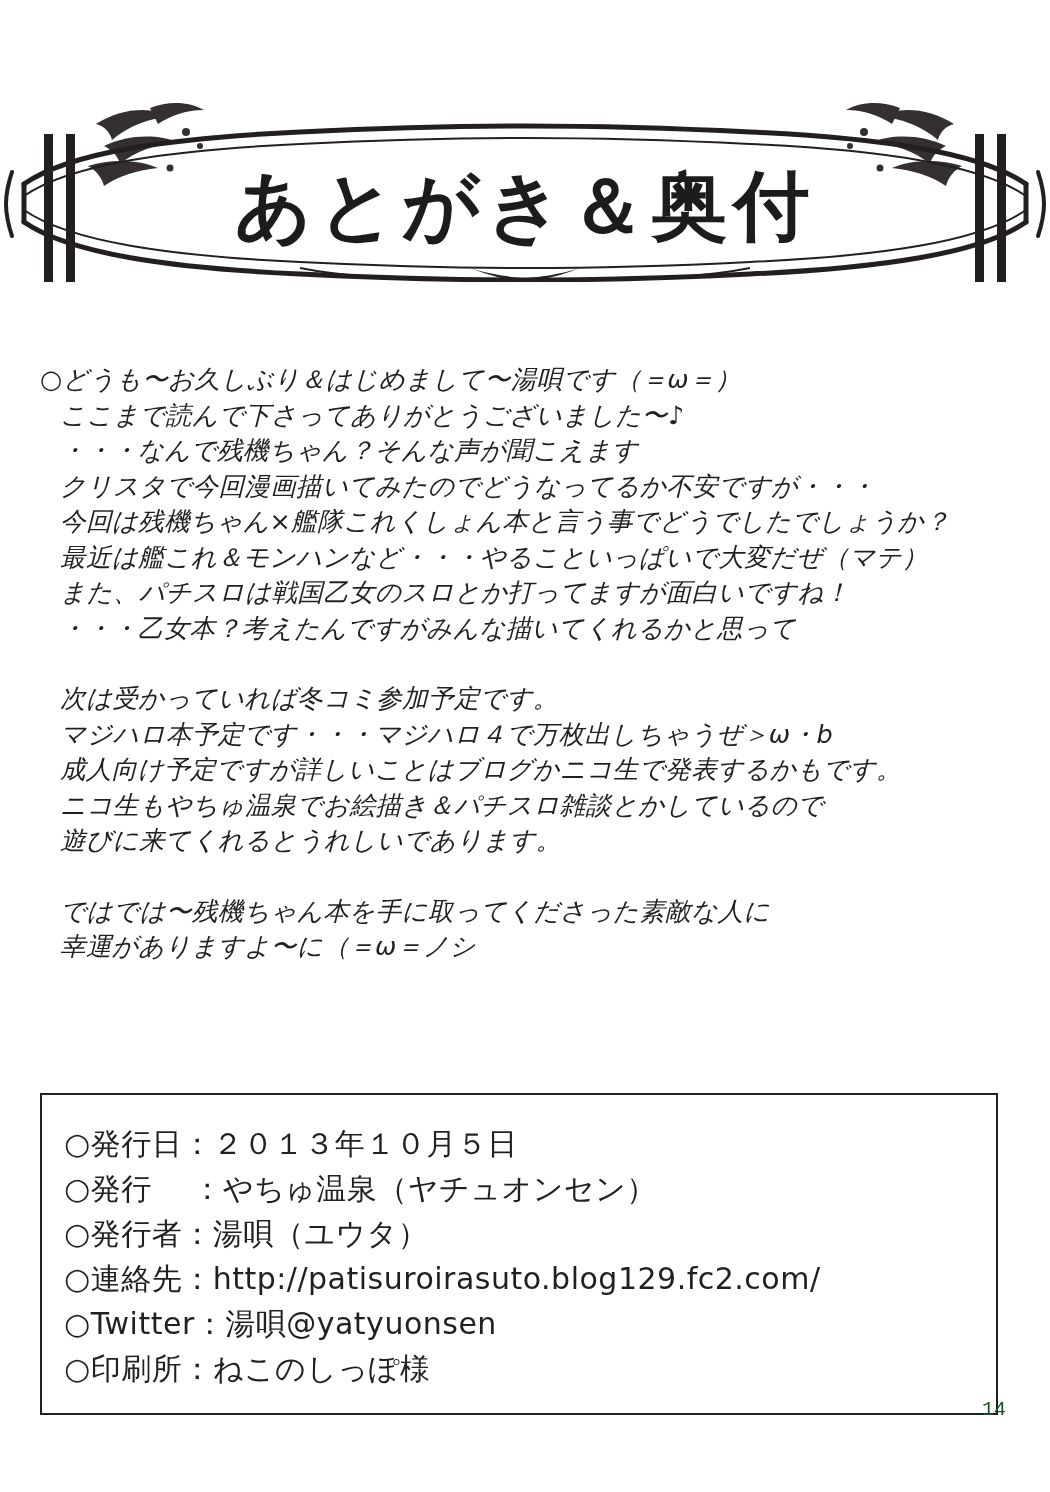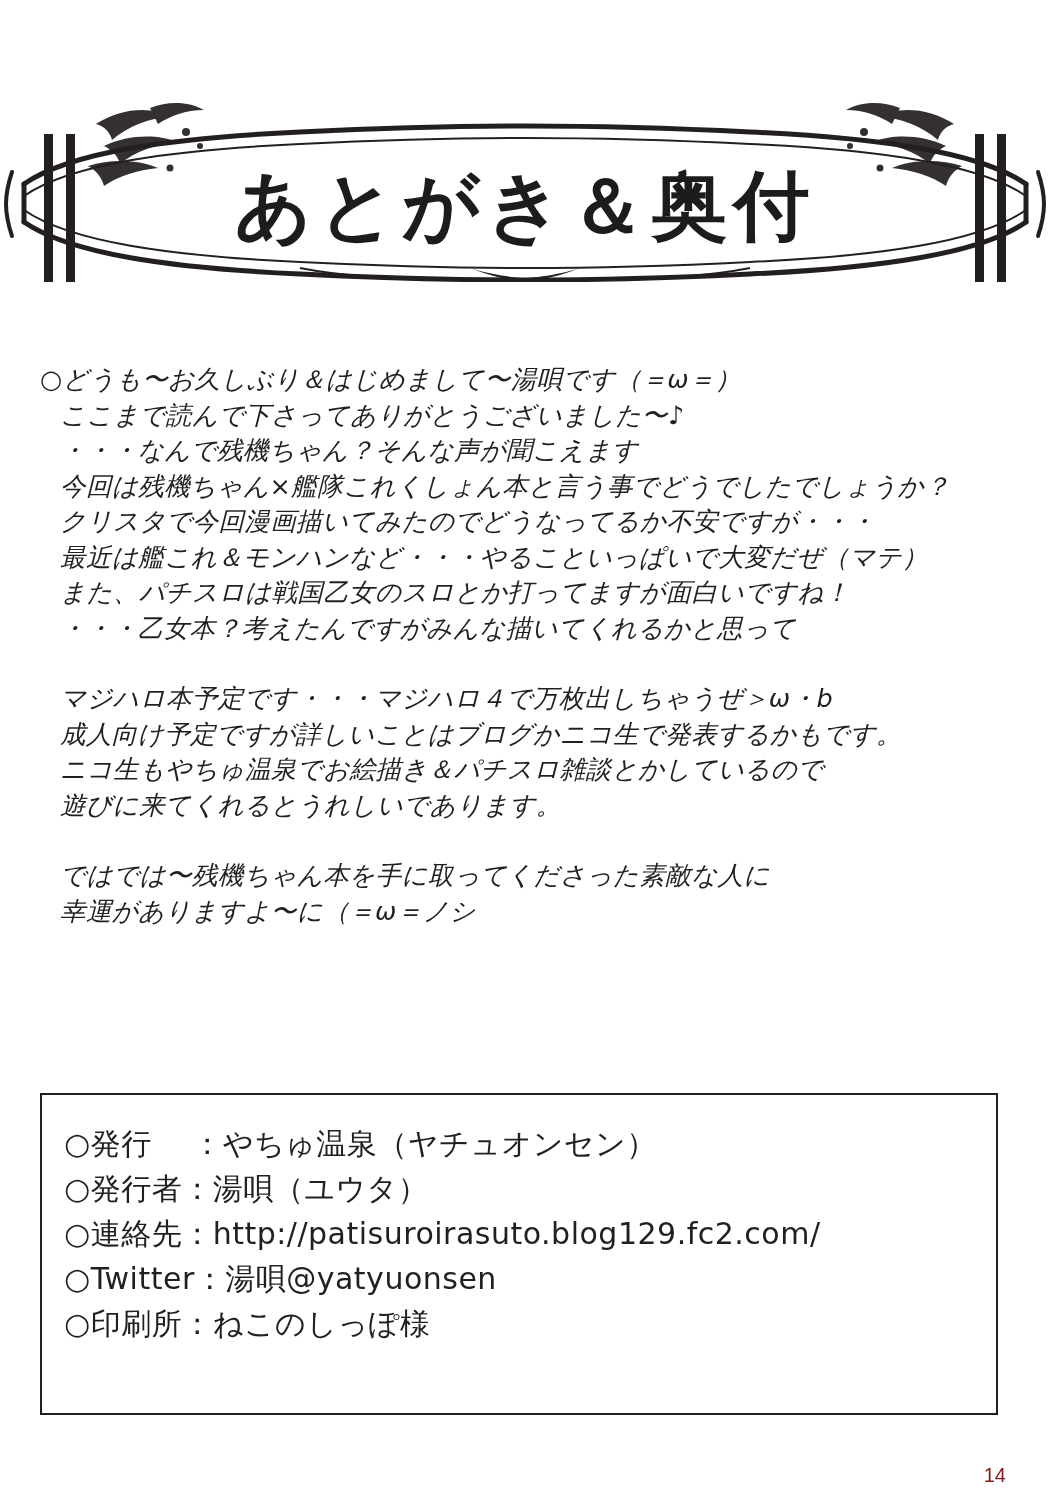--- a/index.html
+++ b/index.html
@@ -84,24 +84,24 @@
     letter-spacing: 0.5px;
   }
   .colophon-line {
     white-space: pre;
   }
 
   
   .page-number {
     position: absolute;
     right: 44px;
-    top: 1464px;
-    font-family: Liberation Sans, sans-serif;
+    top: 1398px;
+    font-family: Liberation Mono, monospace;
     font-size: 20px;
-    color: #7f1d1d;
+    color: #14532d;
   }
 </style>
 </head>
 <body>
 
 <div class="banner">
   <svg width="1050" height="210" viewBox="0 0 1050 210" xmlns="http://www.w3.org/2000/svg">
 
     <path d="M30 118 C 60 96, 120 88, 200 86 C 330 82, 430 82, 525 82 C 620 82, 720 82, 850 86 C 930 88, 990 96, 1020 118
              L 1020 150 C 990 140, 930 134, 850 132 C 720 128, 620 128, 525 128 C 430 128, 330 128, 200 132 C 120 134, 60 140, 30 150 Z" fill="none" stroke="#231f20" stroke-width="0"></path>
@@ -152,41 +152,43 @@
     <path d="M300 196 C 340 204, 400 208, 450 208" stroke="#231f20" stroke-width="2" fill="none"></path>
     <path d="M750 196 C 710 204, 650 208, 600 208" stroke="#231f20" stroke-width="2" fill="none"></path>
   </svg>
   <div class="banner-title">あとがき＆奥付</div>
 </div>
 
 <div class="afterword">
   <p>○どうも〜お久しぶり＆はじめまして〜湯唄です（＝ω＝）</p>
   <p class="indent">ここまで読んで下さってありがとうございました〜♪</p>
   <p class="indent">・・・なんで残機ちゃん？そんな声が聞こえます</p>
+  <p class="indent">クリスタで今回漫画描いてみたのでどうなってるか不安ですが・・・</p>
   <p class="indent">今回は残機ちゃん×艦隊これくしょん本と言う事でどうでしたでしょうか？</p>
-  <p class="indent">クリスタで今回漫画描いてみたのでどうなってるか不安ですが・・・</p>
   <p class="indent">最近は艦これ＆モンハンなど・・・やることいっぱいで大変だぜ（マテ）</p>
   <p class="indent">また、パチスロは戦国乙女のスロとか打ってますが面白いですね！</p>
   <p class="indent">・・・乙女本？考えたんですがみんな描いてくれるかと思って</p>
 
   <div class="gap"></div>
 
+  <p class="indent">次は受かっていれば冬コミ参加予定です。</p>
   <p class="indent">マジハロ本予定です・・・マジハロ４で万枚出しちゃうぜ＞ω・b</p>
   <p class="indent">成人向け予定ですが詳しいことはブログかニコ生で発表するかもです。</p>
   <p class="indent">ニコ生もやちゅ温泉でお絵描き＆パチスロ雑談とかしているので</p>
   <p class="indent">遊びに来てくれるとうれしいであります。</p>
 
   <div class="gap"></div>
 
   <p class="indent">ではでは〜残機ちゃん本を手に取ってくださった素敵な人に</p>
   <p class="indent">幸運がありますよ〜に（＝ω＝ノシ</p>
 </div>
 
 <div class="colophon">
   <div class="colophon-inner">
+    <div class="colophon-line">○発行日：２０１３年１０月５日</div>
     <div class="colophon-line">○発行　 ：やちゅ温泉（ヤチュオンセン）</div>
     <div class="colophon-line">○発行者：湯唄（ユウタ）</div>
     <div class="colophon-line">○連絡先：http://patisuroirasuto.blog129.fc2.com/</div>
     <div class="colophon-line">○Twitter：湯唄@yatyuonsen</div>
     <div class="colophon-line">○印刷所：ねこのしっぽ様</div>
   </div>
 </div>
 
 <div class="page-number">14</div>
 

